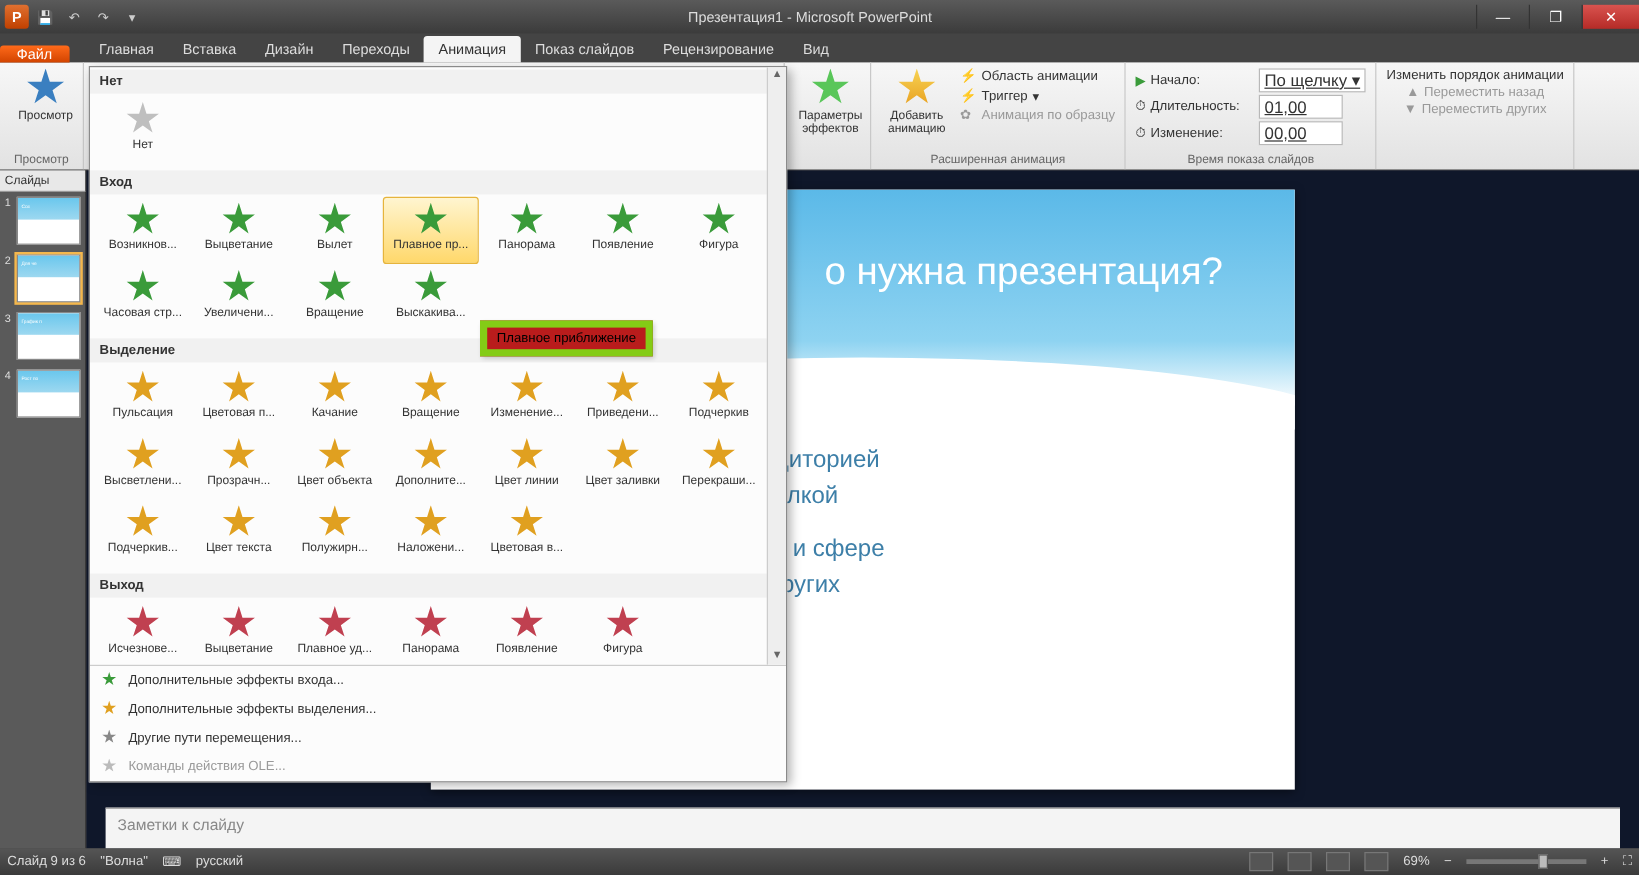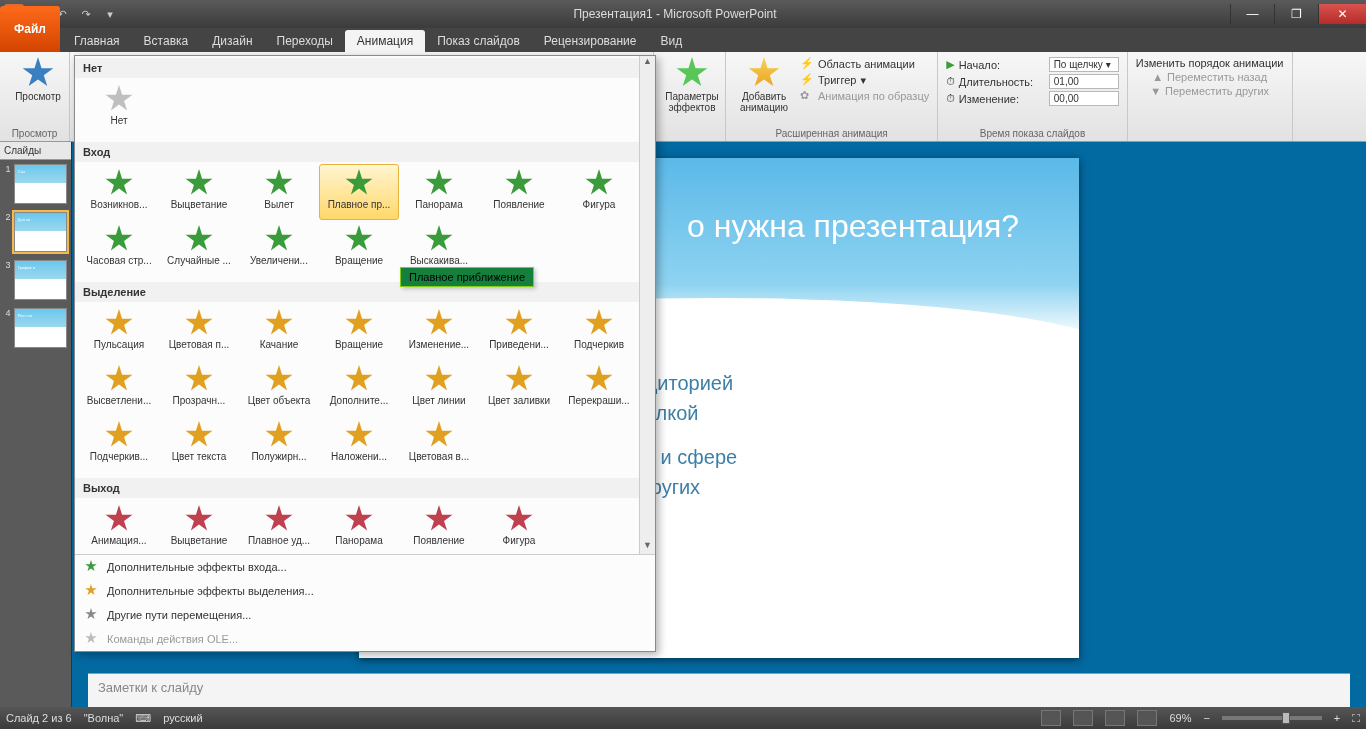--- a/index.html
+++ b/index.html
@@ -10,49 +10,49 @@
 .qat { display: flex; align-items: center; gap: 4px; padding-left: 4px; }
 .qat-icon { width: 20px; height: 20px; background: linear-gradient(#e07030,#c04000); border-radius: 3px; display: flex; align-items: center; justify-content: center; color: #fff; font-weight: bold; font-size: 12px; }
 .qat-btn { width: 20px; height: 20px; display: flex; align-items: center; justify-content: center; color: #ccc; font-size: 11px; }
 .titlebar .title { flex: 1; text-align: center; }
 .winctl { display: flex; }
 .winctl div { width: 44px; height: 20px; display: flex; align-items: center; justify-content: center; color: #fff; font-size: 12px; border-left: 1px solid #333; }
 .winctl .close { background: linear-gradient(#d9534f,#b52b27); width: 48px; }
 
 
 .ribbon-tabs { height: 24px; background: #444; display: flex; align-items: flex-end; padding-left: 0; font-size: 12px; }
-.ribbon-tabs .file { background: linear-gradient(#ff6a1a,#d24400); color: #fff; padding: 16px 14px; border-radius: 3px 3px 0 0; margin-right: 2px; font-weight: bold; }
+.ribbon-tabs .file { background: linear-gradient(#ff6a1a,#d24400); color: #fff; padding: 0 14px; border-radius: 3px 3px 0 0; margin-right: 13px; }
 .ribbon-tabs .tab { color: #ddd; padding: 4px 12px; cursor: default; }
 .ribbon-tabs .tab.active { background: #f4f4f4; color: #333; border-radius: 3px 3px 0 0; }
 
 
 .ribbon { height: 90px; background: linear-gradient(#f7f7f7,#e2e2e2); border-bottom: 1px solid #999; display: flex; font-size: 11px; color: #333; }
 .ribbon .group { border-right: 1px solid #c8c8c8; padding: 3px 8px 2px; display: flex; flex-direction: column; justify-content: space-between; }
 .ribbon .group-title { text-align: center; font-size: 10px; color: #666; padding-top: 2px; }
 .big-btn { width: 60px; text-align: center; font-size: 10px; }
 .big-btn .ico { width: 32px; height: 32px; margin: 2px auto; }
 .row-opts { display: flex; flex-direction: column; gap: 2px; }
 .row-opts div { display: flex; align-items: center; gap: 4px; font-size: 11px; white-space: nowrap; }
-.row-opts .val { border: 1px solid #b8b8b8; background: #fff; padding: 1px 4px; min-width: 70px; font-size: 10px; }
+.row-opts .val { border: 1px solid #b8b8b8; background: #fff; padding: 1px 4px; min-width: 70px; font-size: 14px; text-decoration: underline; }
 .row-opts .lbl { min-width: 86px; }
 .mini-ico { width: 14px; height: 14px; display: inline-block; }
 
 
 .workarea { position: absolute; top: 142px; left: 0; right: 0; bottom: 22px; background: #4a4a4a; display: flex; }
-.sidepane { width: 72px; background: #5a5a5a; border-right: 1px solid #333; text-align: center; }
+.sidepane { width: 72px; background: #5a5a5a; border-right: 1px solid #333; }
 .sidepane-tabs { height: 18px; background: #e8e8e8; font-size: 10px; display: flex; align-items: center; padding-left: 4px; color: #333; border-bottom: 1px solid #999; }
 .thumbs { padding: 4px; display: flex; flex-direction: column; gap: 8px; }
 .thumb-wrap { display: flex; gap: 2px; }
 .thumb-num { width: 8px; font-size: 9px; color: #ddd; }
 .thumb { width: 54px; height: 40px; background: #fff; border: 1px solid #888; position: relative; overflow: hidden; }
 .thumb.selected { outline: 2px solid #f5b84d; }
 .thumb .sky { position: absolute; top: 0; left: 0; right: 0; height: 18px; background: linear-gradient(#6ac7ed,#9dd8f0); }
 .thumb .txt { position: absolute; top: 4px; left: 3px; font-size: 4px; color: #fff; }
 
-.canvas { flex: 1; position: relative; background: #0369a1; display: flex; flex-direction: column; }
+.canvas { flex: 1; position: relative; background: #0f172a; display: flex; flex-direction: column; }
 .slide-area { flex: 1; display: flex; align-items: center; justify-content: center; }
 .slide { width: 720px; height: 500px; background: #fff; box-shadow: 0 2px 8px rgba(0,0,0,.5); position: relative; overflow: hidden; }
 .slide .wave { position: absolute; top: 0; left: 0; right: 0; height: 180px; background: linear-gradient(180deg,#5bb9e8 0%,#8ed3f1 70%,#fff 100%); }
 .slide .wave::after { content: ""; position: absolute; bottom: -20px; left: -50px; right: -50px; height: 60px; background: #fff; border-radius: 50% 50% 0 0 / 100% 100% 0 0; }
 .slide h1 { position: absolute; top: 50px; right: 60px; color: #fff; font-size: 32px; font-weight: normal; }
 .slide .content { position: absolute; top: 210px; left: 60px; right: 60px; color: #3d7fa8; font-size: 20px; line-height: 30px; }
 .notes { height: 34px; background: #f4f4f4; border-top: 1px solid #999; font-size: 13px; color: #888; padding: 6px 10px; margin: 0 16px; }
 
 
 .gallery { position: absolute; left: 74px; top: 55px; width: 582px; background: #fcfcfc; border: 1px solid #8a8a8a; box-shadow: 3px 3px 8px rgba(0,0,0,.3); z-index: 50; font-size: 11px; color: #333; }
@@ -63,21 +63,21 @@
 .gallery .item { width: 80px; height: 56px; text-align: center; font-size: 10px; padding-top: 4px; border: 1px solid transparent; border-radius: 3px; }
 .gallery .item.selected { background: linear-gradient(#fff5d0,#ffd86b); border: 1px solid #e6b43c; }
 .gallery .item .star { width: 28px; height: 28px; margin: 0 auto 2px; }
 .gallery .item .lbl { white-space: nowrap; overflow: hidden; text-overflow: ellipsis; padding: 0 2px; }
 .gallery-footer { border-top: 1px solid #ccc; }
 .gallery-footer .row { padding: 5px 10px; display: flex; align-items: center; gap: 8px; }
 .gallery-footer .row.disabled { color: #999; }
 .gallery-sb { position: absolute; right: 0; top: 0; bottom: 0; width: 16px; background: #eee; border-left: 1px solid #ccc; }
 .gallery-sb div { height: 14px; text-align: center; font-size: 9px; color: #666; }
 
-.tooltip { position: absolute; background: #15803d; border: 1px solid #84cc16; padding: 3px 8px; font-size: 11px; box-shadow: 2px 2px 4px rgba(0,0,0,.2); white-space: nowrap; z-index: 60; }
+.tooltip { position: absolute; background: #b91c1c; border: 6px solid #84cc16; padding: 3px 8px; font-size: 11px; box-shadow: 2px 2px 4px rgba(0,0,0,.2); white-space: nowrap; z-index: 60; }
 
 
 .statusbar { position: absolute; bottom: 0; left: 0; right: 0; height: 22px; background: linear-gradient(#555,#3b3b3b); color: #ddd; font-size: 11px; display: flex; align-items: center; padding: 0 6px; gap: 12px; }
 .statusbar .spacer { flex: 1; }
 .statusbar .viewbtn { width: 20px; height: 16px; border: 1px solid #777; background: #555; }
 .statusbar .zoom-track { width: 100px; height: 4px; background: #777; position: relative; }
 .statusbar .zoom-thumb { position: absolute; top: -4px; left: 60%; width: 8px; height: 12px; background: #bbb; border: 1px solid #555; }
 
 
 .star-shape { width: 100%; height: 100%; clip-path: polygon(50% 0%, 61% 35%, 98% 35%, 68% 57%, 79% 91%, 50% 70%, 21% 91%, 32% 57%, 2% 35%, 39% 35%); }
@@ -312,26 +312,20 @@
           <div class="item">
             <div class="star">
               <div class="star-shape" style="background: rgb(58, 155, 58);"></div>
             </div>
             <div class="lbl">Часовая стр...</div>
           </div>
           <div class="item">
             <div class="star">
               <div class="star-shape" style="background: rgb(58, 155, 58);"></div>
             </div>
-            <div class="lbl">Случайные ...</div>
-          </div>
-          <div class="item">
-            <div class="star">
-              <div class="star-shape" style="background: rgb(58, 155, 58);"></div>
-            </div>
             <div class="lbl">Увеличени...</div>
           </div>
           <div class="item">
             <div class="star">
               <div class="star-shape" style="background: rgb(58, 155, 58);"></div>
             </div>
             <div class="lbl">Вращение</div>
           </div>
           <div class="item">
             <div class="star">
@@ -460,21 +454,21 @@
           </div>
         </div>
       </div>
       <div class="section">
         <div class="section-title">Выход</div>
         <div class="items">
           <div class="item">
             <div class="star">
               <div class="star-shape" style="background: rgb(192, 64, 80);"></div>
             </div>
-            <div class="lbl">Анимация...</div>
+            <div class="lbl">Исчезнове...</div>
           </div>
           <div class="item">
             <div class="star">
               <div class="star-shape" style="background: rgb(192, 64, 80);"></div>
             </div>
             <div class="lbl">Выцветание</div>
           </div>
           <div class="item">
             <div class="star">
               <div class="star-shape" style="background: rgb(192, 64, 80);"></div>
@@ -526,21 +520,21 @@
           <span class="star-shape" style="display:block;width:12px;height:12px;background:#bbb;"></span>
         </span>
         <span>Команды действия OLE...</span>
       </div>
     </div>
 </div>
 
 <div class="tooltip" style="left:400px; top:267px;">Плавное приближение</div>
 
 <div class="statusbar">
-  <span>Слайд 2 из 6</span>
+  <span>Слайд 9 из 6</span>
   <span>"Волна"</span>
   <span>⌨</span>
   <span>русский</span>
   <span class="spacer"></span>
   <span class="viewbtn"></span>
   <span class="viewbtn"></span>
   <span class="viewbtn"></span>
   <span class="viewbtn"></span>
   <span>69%</span>
   <span>−</span>

